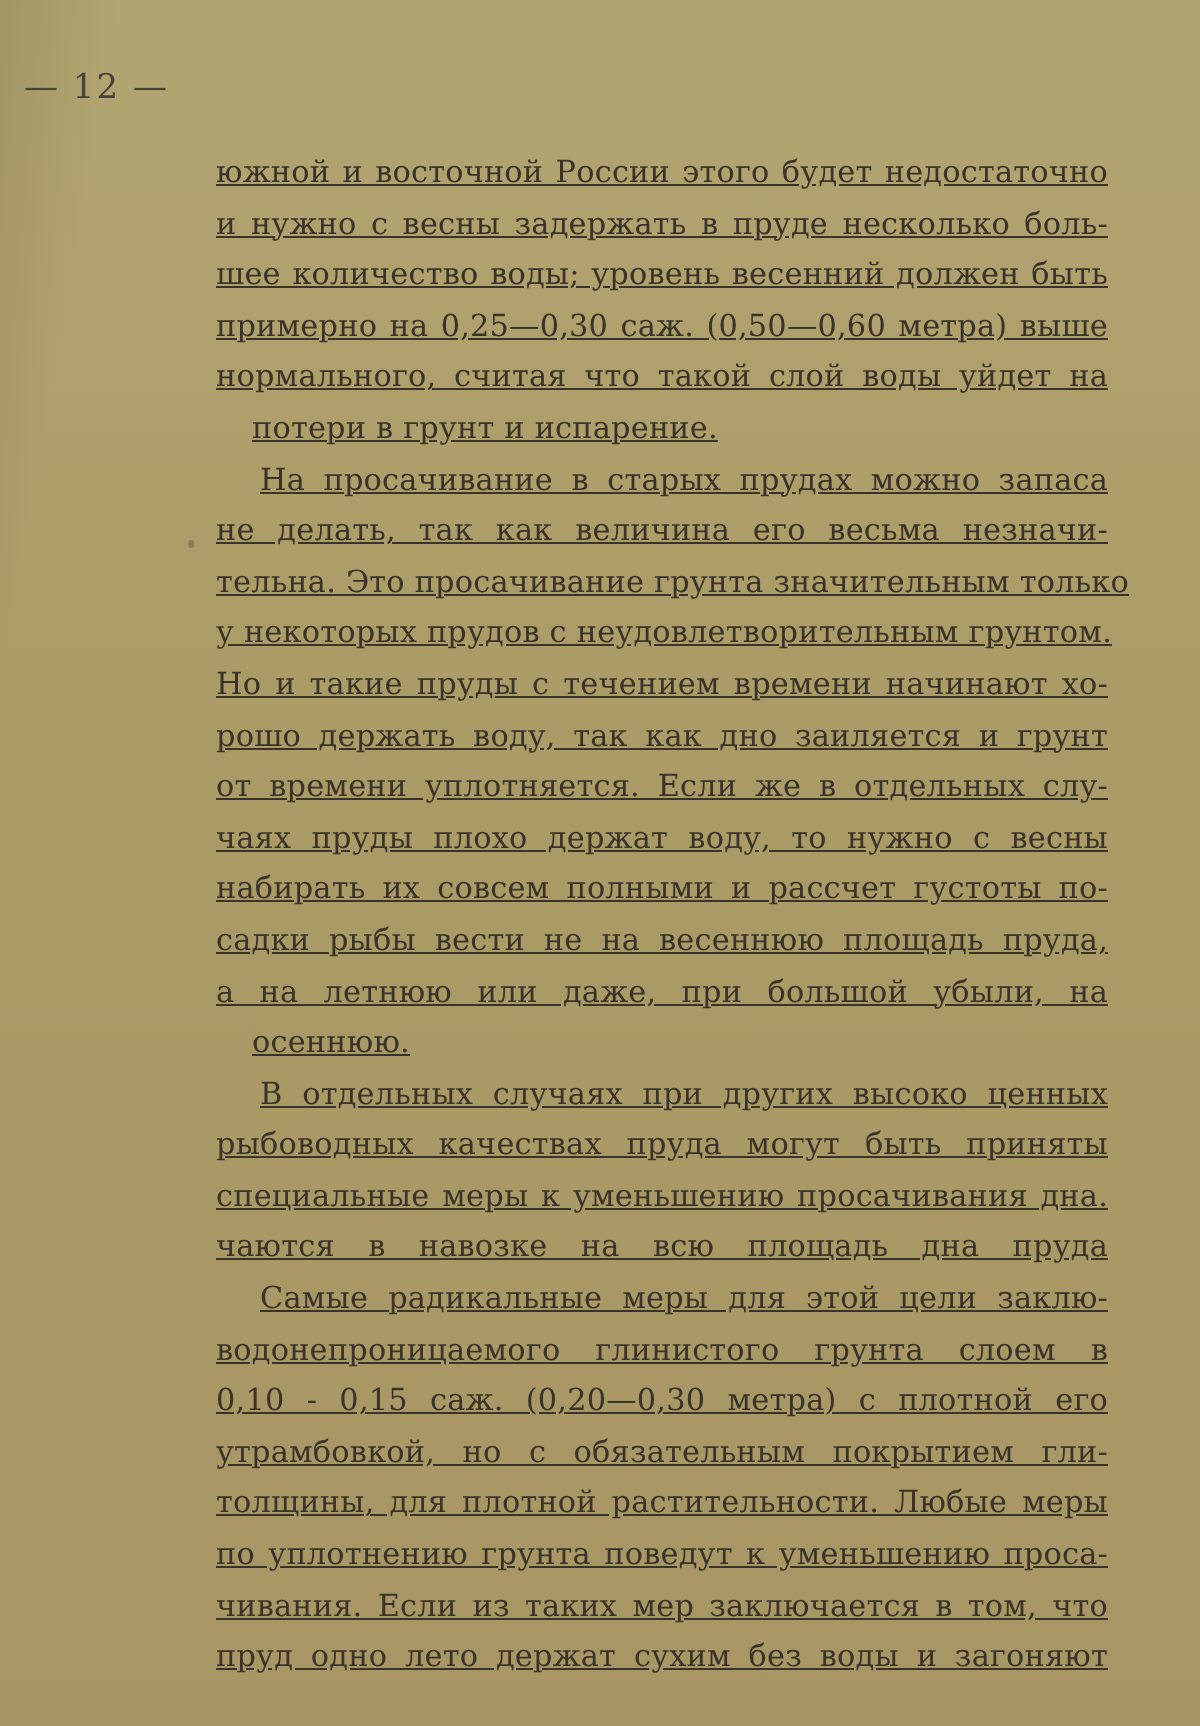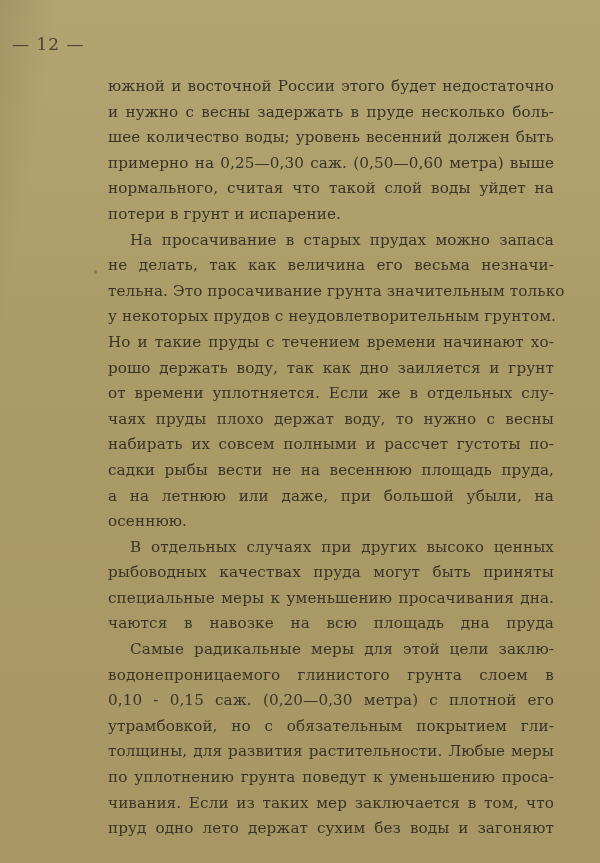--- a/index.html
+++ b/index.html
@@ -18,23 +18,24 @@
     text-align:left; font-size:17px; color:#4a4236; letter-spacing:1px;margin-left:12px;
   }
   .text-block {
     position:absolute; top:74px; left:108px; width:446px;
   }
   .line {
     height:25.6px; line-height:25.6px;
     font-size:15.2px; white-space:nowrap;
     text-align:justify; text-align-last:justify;
     letter-spacing:0.1px;
+    text-decoration:underline;
   }
   .line.indent { padding-left:22px; }
-  .line.last { text-align-last:left; }
+  .line.last { text-align-last:left;margin-left:18px; }
   .speck { position:absolute; width:3px; height:4px; background:#8a7b52; border-radius:50%; }
 </style>
 </head>
 <body>
 
 <div class="page-number">— 12 —</div>
 
 <div class="text-block" id="text-block">
     <div class="line">южной и восточной России этого будет недостаточно</div>
     <div class="line">и нужно с весны задержать в пруде несколько боль-</div>
@@ -55,19 +56,19 @@
     <div class="line">а на летнюю или даже, при большой убыли, на</div>
     <div class="line last">осеннюю.</div>
     <div class="line indent">В отдельных случаях при других высоко ценных</div>
     <div class="line">рыбоводных качествах пруда могут быть приняты</div>
     <div class="line">специальные меры к уменьшению просачивания дна.</div>
     <div class="line">чаются в навозке на всю площадь дна пруда</div>
     <div class="line indent">Самые радикальные меры для этой цели заклю-</div>
     <div class="line">водонепроницаемого глинистого грунта слоем в</div>
     <div class="line">0,10 - 0,15 саж. (0,20—0,30 метра) с плотной его</div>
     <div class="line">утрамбовкой, но с обязательным покрытием гли-</div>
-    <div class="line">толщины, для развития растительности. Любые меры</div>
+    <div class="line">толщины, для плотной растительности. Любые меры</div>
     <div class="line">по уплотнению грунта поведут к уменьшению проса-</div>
     <div class="line">чивания. Если из таких мер заключается в том, что</div>
     <div class="line">пруд одно лето держат сухим без воды и загоняют</div>
   </div>
 
 <div class="speck" style="left:94px;top:270px;"></div>
 
 </body></html>

